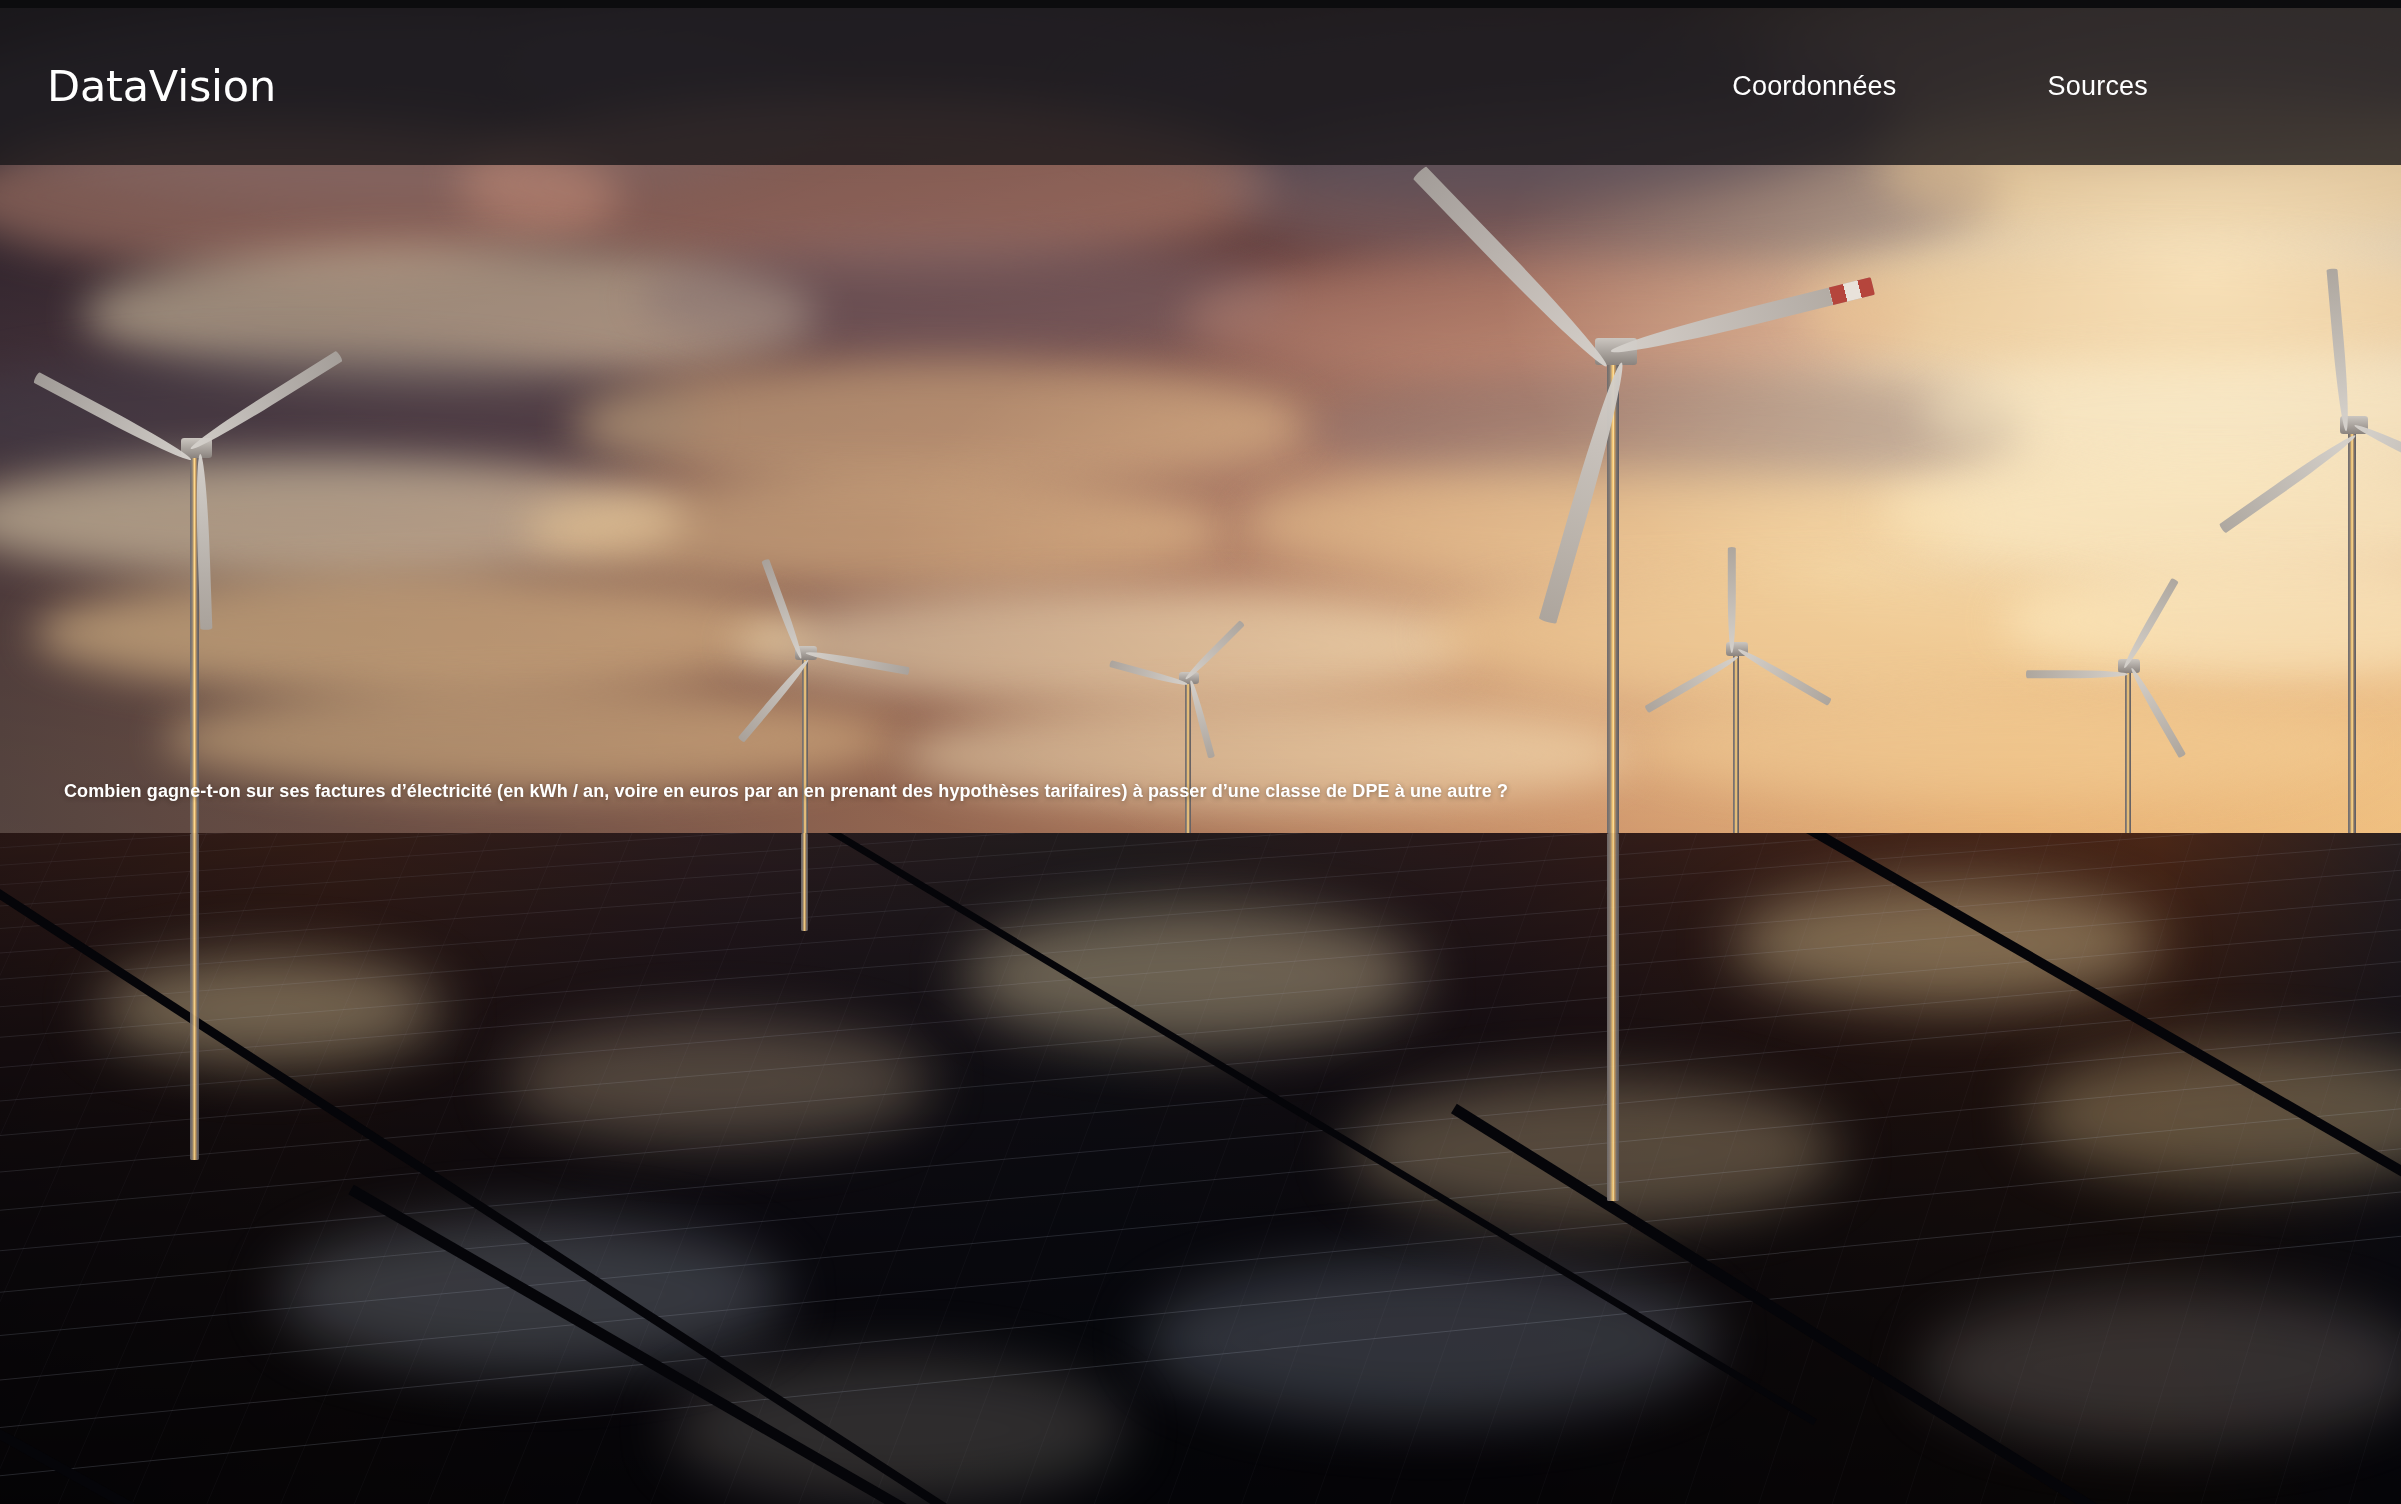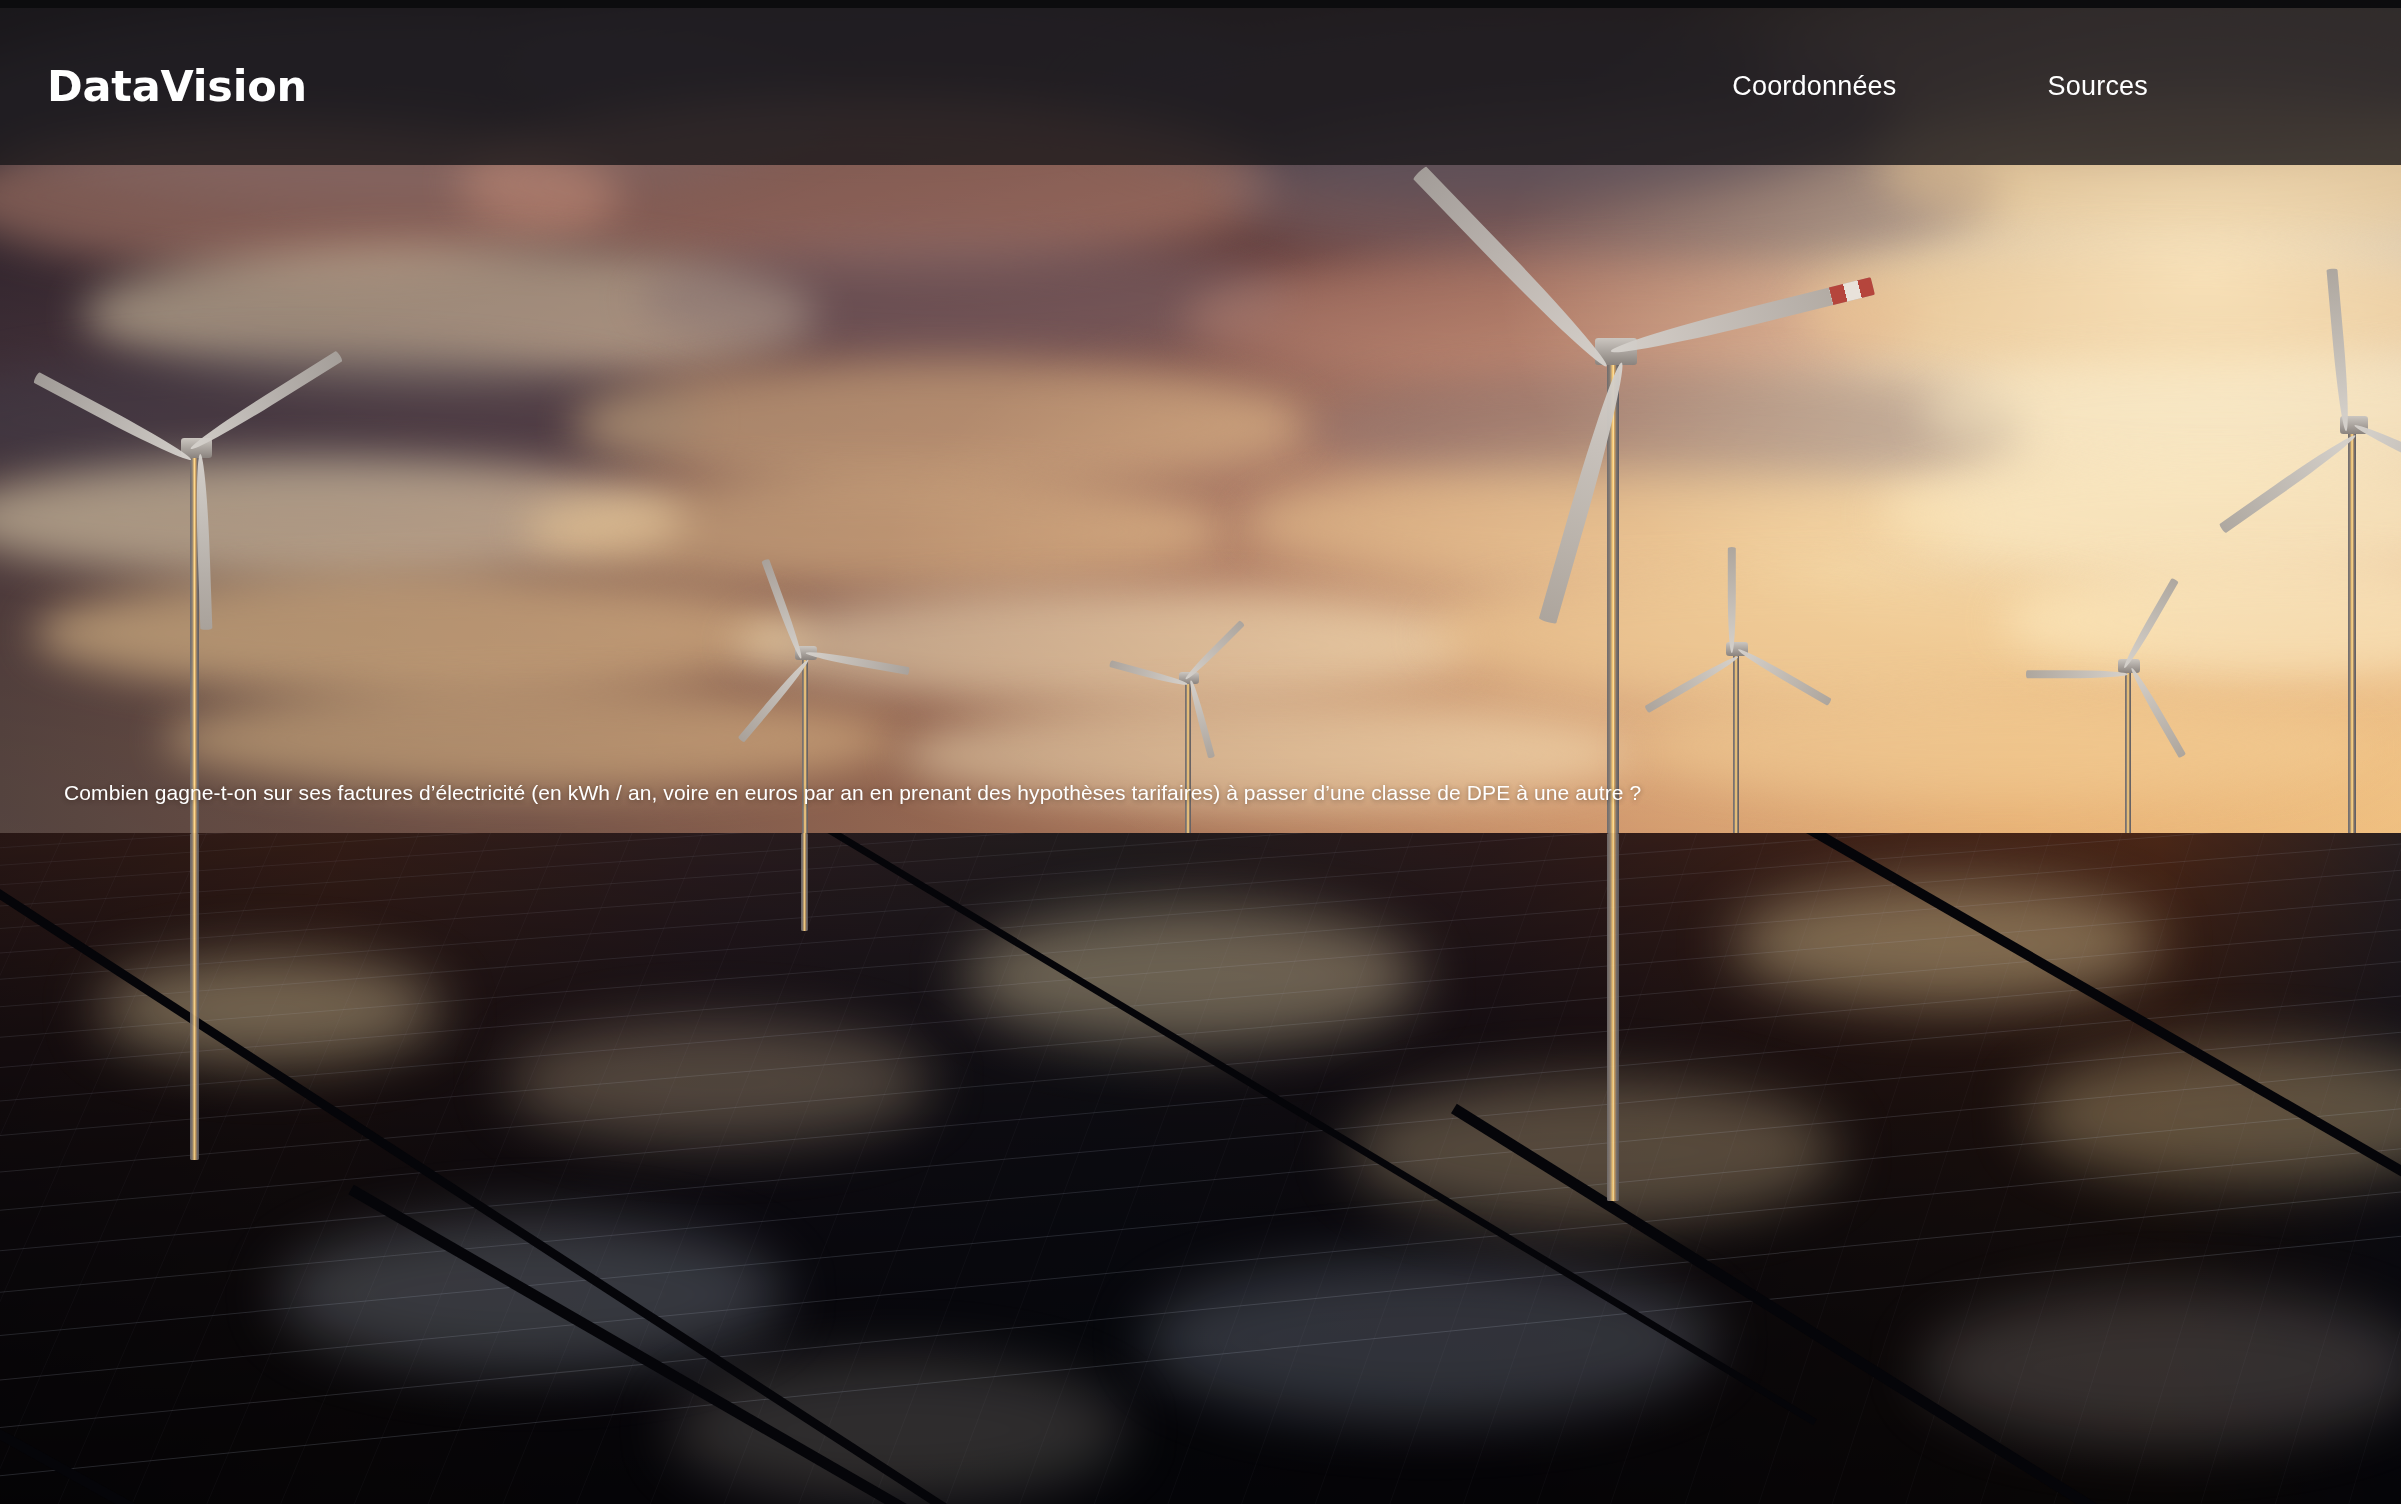--- a/index.html
+++ b/index.html
@@ -88,42 +88,42 @@
   .topstrip {
     position:absolute; left:0; top:0; width:2401px; height:8.2px;
     background:#0c0c0e; z-index:40;
   }
   .header {
     position:absolute; left:0; top:8.2px; width:2401px; height:157px;
     background:rgba(26,24,26,0.80);
     display:flex; align-items:center; z-index:40;
   }
   .brand {
-    margin-left:47px; color:#ffffff; font-size:43px; font-weight:700;
+    margin-left:47px; color:#ffffff; font-size:43px; font-weight:400;
     letter-spacing:-0.2px; line-height:1;
     font-family:"DejaVu Sans","Liberation Sans",sans-serif;
   }
   .nav { margin-left:auto; display:flex; align-items:center; }
   .nav a {
     color:#ffffff; text-decoration:none; font-size:27px; font-weight:400;
     letter-spacing:0.2px; line-height:1;
   }
   .nav .nav-coordonnees { margin-right:151px; }
   .nav .nav-sources { margin-right:253px; }
 
   
   .hero-copy { position:absolute; left:64px; top:719px; z-index:30; width:2205px; }
   .hero-title {
     color:#ffffff; font-size:64px; font-weight:700; line-height:1.22;
     letter-spacing:-0.5px; max-width:1389px;
     text-shadow:0 1.6px 8.2px rgba(40,25,15,0.30);
     font-family:"DejaVu Sans","Liberation Sans",sans-serif;
   }
   .hero-sub {
-    margin-top:59px; color:#ffffff; font-size:21px; font-weight:400;
+    margin-top:59px; color:#ffffff; font-size:18px; font-weight:700;
     line-height:1.45; letter-spacing:0.1px;
     text-shadow:0 0.8px 4.9px rgba(40,25,15,0.45);
   }
 </style>
 </head>
 <body>
 
 <div id="page">
 
   <div class="hero-bg">

